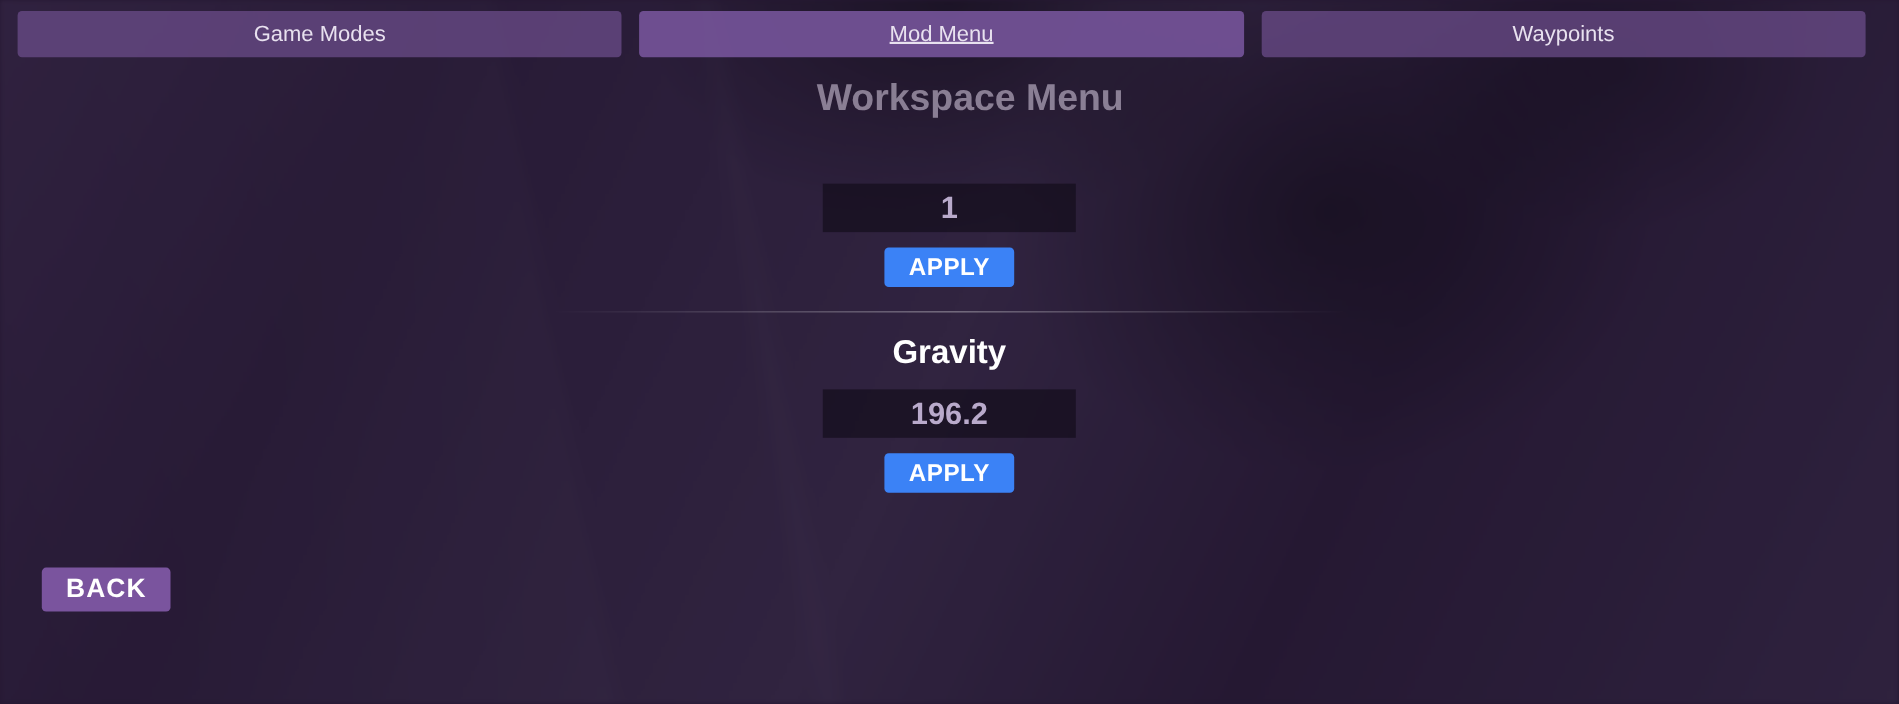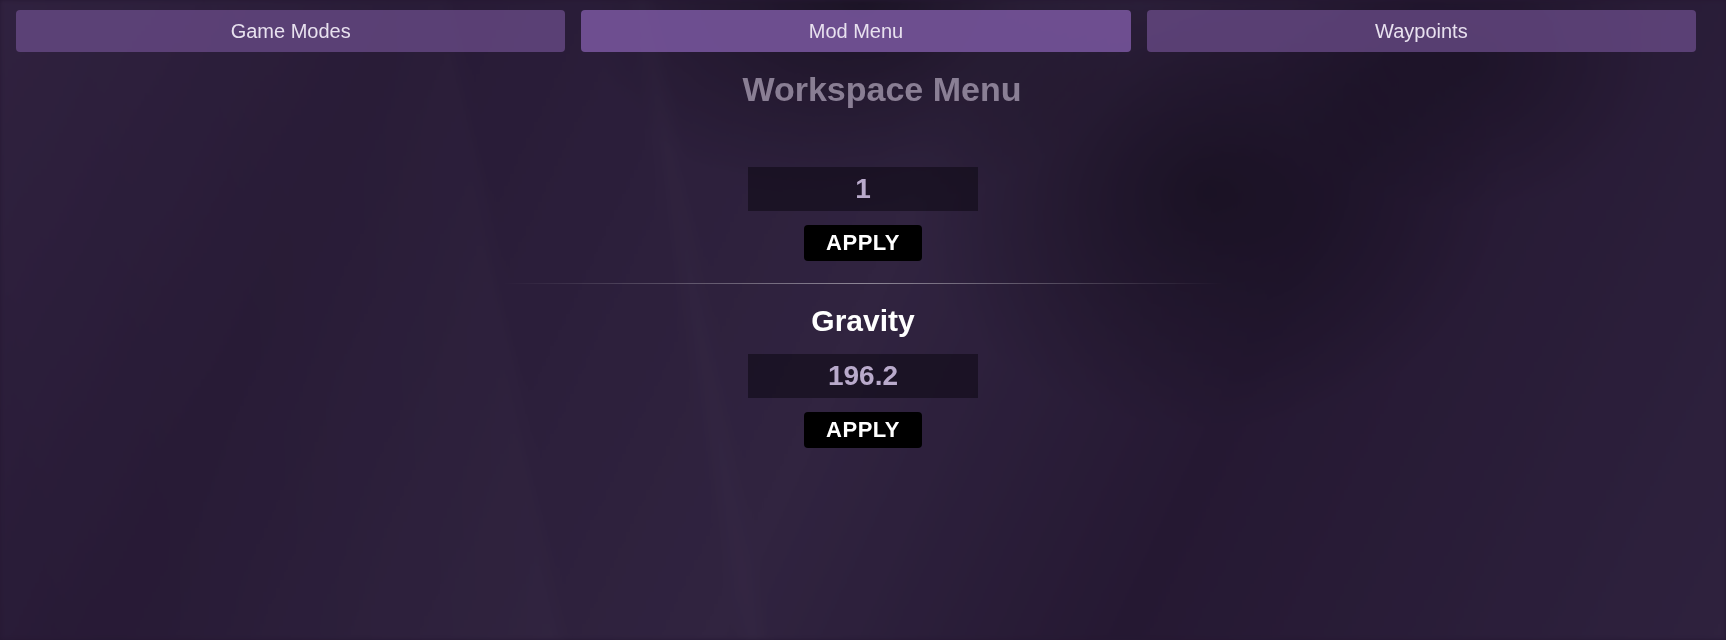--- a/index.html
+++ b/index.html
@@ -59,20 +59,21 @@
     color: #e8e1ef;
     font-size: 20px;
     font-weight: 500;
     display: flex;
     align-items: center;
     justify-content: center;
     cursor: pointer;
   }
   .tab.active {
     background: rgba(118, 84, 154, 0.9);
+    text-decoration: underline;
   }
   
   .title {
     padding: 18px 0 0 38px;
     font-size: 34px;
     font-weight: 600;
     color: rgba(220, 210, 230, 0.55);
     text-align: center;
   }
   
@@ -104,21 +105,21 @@
     border: none;
     outline: none;
     text-align: center;
     color: #b9aacb;
     font-size: 28px;
     font-weight: 600;
     font-family: inherit;
     margin-bottom: 14px;
   }
   .apply-btn {
-    background: #000000;
+    background: #3b82f6;
     color: #ffffff;
     font-size: 22px;
     font-weight: 800;
     letter-spacing: 0.5px;
     border: none;
     border-radius: 4px;
     padding: 5px 22px;
     cursor: pointer;
     font-family: inherit;
   }
@@ -171,13 +172,14 @@
 
     <div class="divider"></div>
 
     <div class="setting-group">
       <div class="setting-label">Gravity</div>
       <input class="setting-input" type="text" value="196.2" style="">
       <button class="apply-btn">APPLY</button>
     </div>
   </div>
 
+  <button class="back-btn">BACK</button>
 </div>
 
 </body></html>

